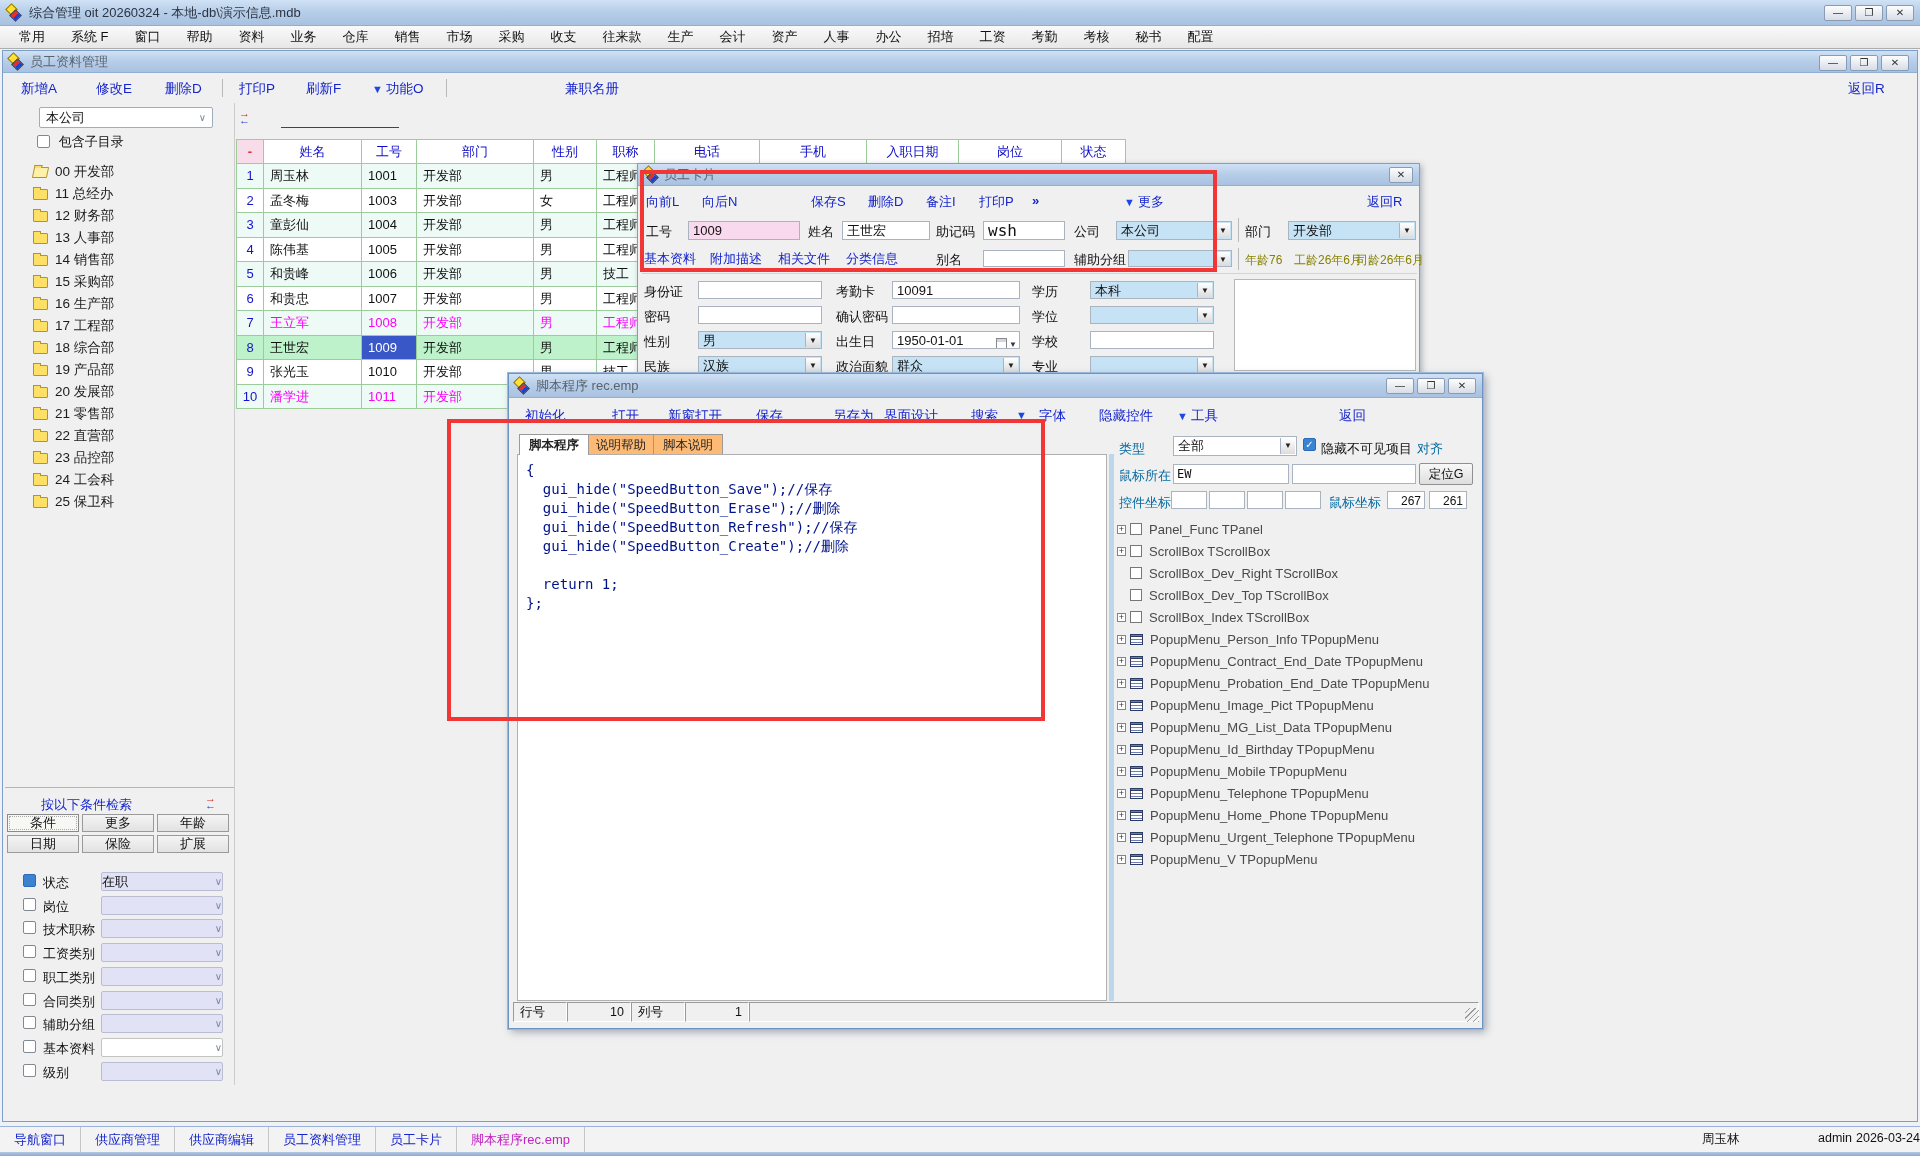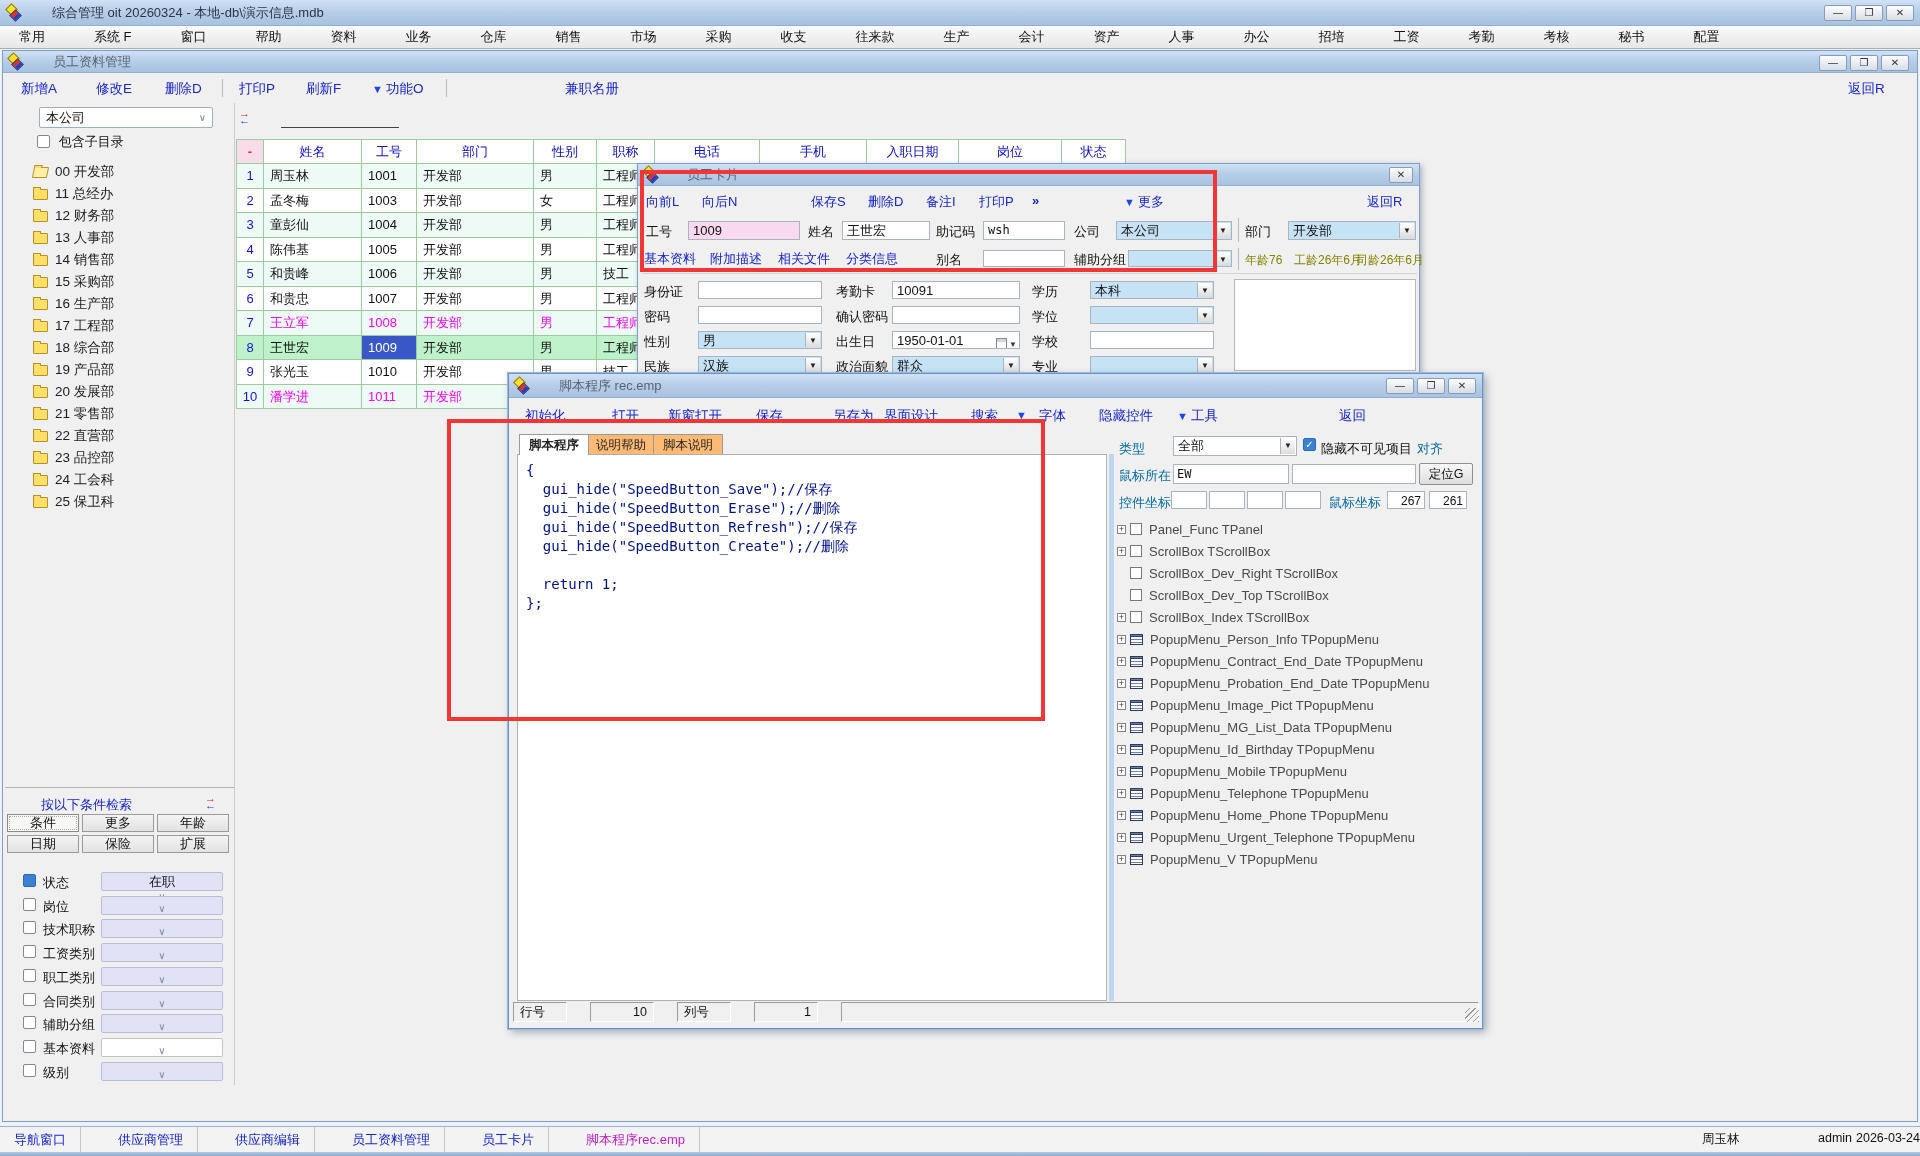--- a/index.html
+++ b/index.html
@@ -1,21 +1,21 @@
 <!DOCTYPE html>
 <html><head>
 <meta charset="utf-8">
 <style>
   * { margin:0; padding:0; box-sizing:border-box; }
   html,body { width:1920px; height:1156px; overflow:hidden; }
   body { font-family:"Liberation Sans","DejaVu Sans",sans-serif; font-size:13px; color:#111; background:#dfe6ef; }
   #screen { position:relative; width:1920px; height:1156px; background:#eef1f5; overflow:hidden; }
 
   
-  .abs { position:absolute;gap:23px; }
+  .abs { position:absolute; }
   .blue-link { color:#1524cc; cursor:default; white-space:nowrap; }
   .titlebar { background:linear-gradient(180deg,#cfe1f5 0%,#b6cde8 50%,#a9c2e0 100%); border-bottom:1px solid #8fafd4; }
   .title-text { color:#5a6470; font-size:13px; white-space:nowrap; }
   .winbtn { display:inline-block; width:28px; height:16px; background:linear-gradient(180deg,#fdfdfd,#d7dde6); border:1px solid #8a9cb5; border-radius:2px; text-align:center; font-size:10px; line-height:14px; color:#333; margin-left:3px; }
   .app-icon { position:relative; width:15px; height:15px; display:inline-block; }
   .app-icon::before { content:""; position:absolute; left:1px; top:0; width:7px; height:7px; background:#ffe035; border:1px solid #907000; transform:rotate(45deg); }
   .app-icon::after { content:""; position:absolute; left:5px; top:6px; width:7px; height:7px; background:linear-gradient(90deg,#e03030 50%,#2040d0 50%); border:1px solid #203060; transform:rotate(45deg); }
   .sep-v { position:absolute; width:1px; background:#b9b9b9; }
   .down-arrow { color:#1e46e6; font-size:11px; margin-right:3px; }
   .chev { color:#7a8aa0; font-size:10px; }
@@ -65,21 +65,21 @@
   #total-row .trow span.c0 { background:#f8dcea; }
   #total-row .total-cell { color:#000; }
 
   
   #search-panel { left:2px; top:736px; width:229px; height:300px; border-top:1px solid #b5b5b5; }
   .srch-btn { position:absolute; width:72px; height:18px; background:linear-gradient(180deg,#f4f4f4,#e2e2e2); border:1px solid #9a9a9a; text-align:center; line-height:16px; font-size:13px; }
   .srch-btn.active { background:#f7f7f4; border:1px solid #8a8a8a; outline:1px dotted #aaa; outline-offset:-3px; }
   .filter-row { position:absolute; left:0; width:229px; height:20px; }
   .filter-row .fcheck { position:absolute; left:18px; top:2px; }
   .filter-row .flabel { position:absolute; left:38px; top:2px; font-size:13px; }
-  .filter-row .fselect { position:absolute; left:96px; top:0; width:122px; height:19px; background:#e2e2f6; border:1px solid #b9bdd4; border-radius:2px; display:flex; align-items:center; justify-content:space-between; padding:0 0; font-size:13px;flex-direction:column; }
+  .filter-row .fselect { position:absolute; left:96px; top:0; width:122px; height:19px; background:#e2e2f6; border:1px solid #b9bdd4; border-radius:2px; display:flex; align-items:center; justify-content:space-between; padding:0 0; font-size:13px; }
   .filter-row .fselect.white { background:#fff; border-color:#c3c3c3; }
 
   
   #card-window { left:637px; top:163px; width:783px; height:212px; background:#f0f0f0; border:1px solid #7d9ec6; box-shadow:2px 2px 6px rgba(40,60,90,.35); }
   #card-toolbar .blue-link { position:absolute; top:29px; font-size:13px; }
   .fld-label { position:absolute; font-size:13px; color:#111; white-space:nowrap; }
   .fld-input { position:absolute; background:#fff; border:1px solid #a9b4c0; font-size:13px; padding:0 4px; line-height:17px; white-space:nowrap; overflow:hidden; }
   .fld-input.pink { background:#f9d9ee; }
   .fld-combo { position:absolute; background:#c6e2f5; border:1px solid #a9b4c0; font-size:13px; padding:0 18px 0 4px; line-height:17px; white-space:nowrap; overflow:hidden; }
   .dd-btn { position:absolute; right:1px; top:1px; bottom:1px; width:15px; background:linear-gradient(180deg,#fff,#dcdcdc); border-left:1px solid #a9b4c0; font-size:8px; color:#222; text-align:center; line-height:15px; }
@@ -565,21 +565,21 @@
       <span class="blue-link" style="left:394px;font-weight:bold;">»</span>
       <span class="blue-link" style="left:486px;"><span class="down-arrow">▼</span><span>更多</span></span>
       <span class="blue-link" style="left:729px;">返回R</span>
     </div>
 
     <span class="fld-label" style="left:8px;top:59px;">工号</span>
     <div class="fld-input pink" style="left:50px;top:57px;width:112px;height:19px;">1009</div>
     <span class="fld-label" style="left:170px;top:59px;">姓名</span>
     <div class="fld-input" style="left:204px;top:57px;width:88px;height:19px;">王世宏</div>
     <span class="fld-label" style="left:298px;top:59px;">助记码</span>
-    <div class="fld-input" style="left:345px;top:57px;width:82px;height:19px;font-family:'DejaVu Sans Mono',monospace;font-size:12px;">wsh</div>
+    <div class="fld-input" style="left:345px;top:57px;width:82px;height:19px;font-family:'DejaVu Sans Mono',monospace;font-size:16px;">wsh</div>
     <span class="fld-label" style="left:436px;top:59px;">公司</span>
     <div class="fld-combo" style="left:478px;top:57px;width:116px;height:19px;"><span>本公司</span><span class="dd-btn">▼</span></div>
     <span class="sep-v" style="left:600px;top:54px;height:24px;"></span>
     <span class="fld-label" style="left:607px;top:59px;">部门</span>
     <div class="fld-combo" style="left:650px;top:57px;width:128px;height:19px;"><span>开发部</span><span class="dd-btn">▼</span></div>
 
     <span class="card-tab" style="left:6px;">基本资料</span>
     <span class="card-tab" style="left:72px;">附加描述</span>
     <span class="card-tab" style="left:140px;">相关文件</span>
     <span class="card-tab" style="left:208px;">分类信息</span>

